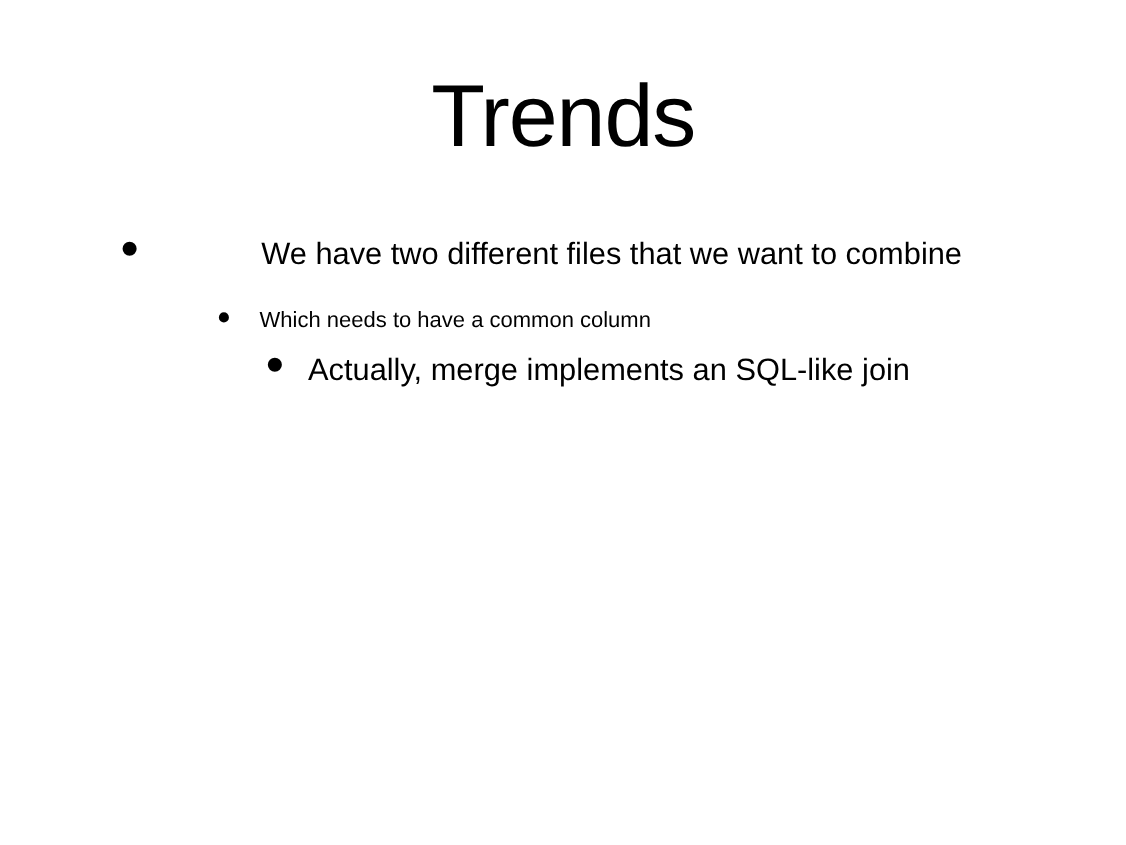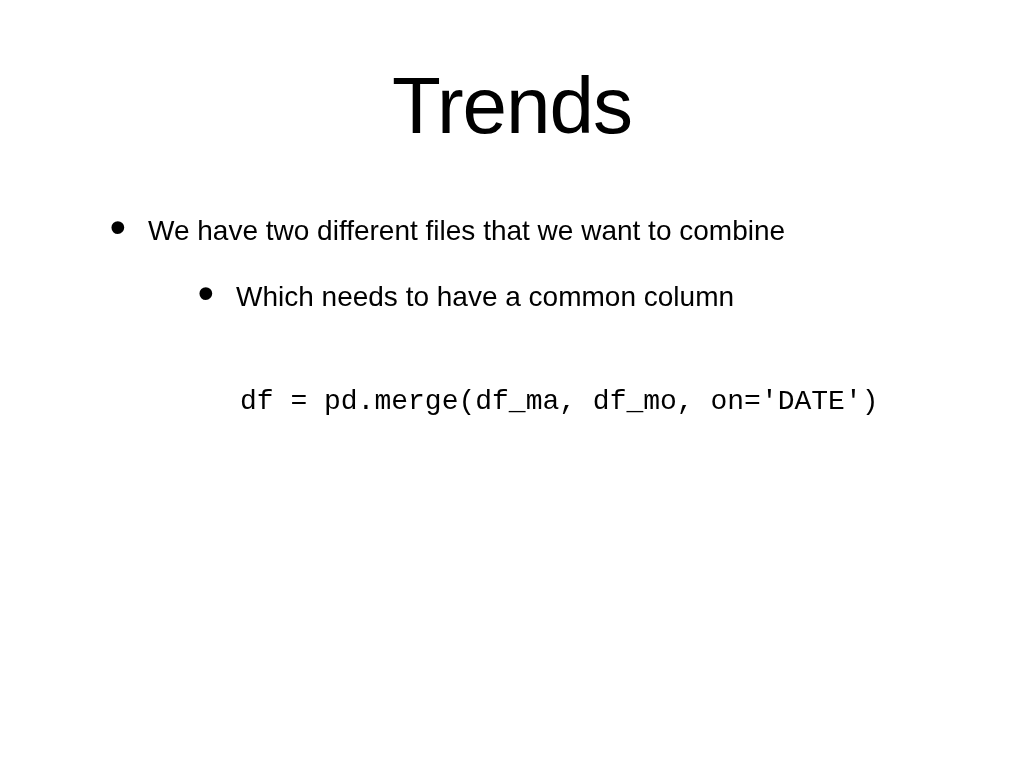--- a/index.html
+++ b/index.html
@@ -35,37 +35,37 @@
   }
   .bullet::before {
     content: "•";
     position: absolute;
     left: 6px;
     top: -0.35em;
     font-size: 1.6em;
     font-weight: bold;
   }
   .lvl1 { font-size: 28px; margin-left: 0px;  margin-bottom: 34px; }
-  .lvl2 { font-size: 28px; margin-left: 44px; margin-bottom: 28px; }
+  .lvl2 { font-size: 28px; margin-left: 44px; margin-bottom: 28px; text-align: center; }
   .lvl3 { font-size: 28px; margin-left: 88px; margin-bottom: 24px; }
-  .lvl4 { font-size: 28px; margin-left: 132px; margin-bottom: 12px; }
+  .lvl4 { font-size: 20px; margin-left: 132px; margin-bottom: 12px; }
   .lvl5 { font-size: 28px; margin-left: 176px; margin-bottom: 24px; }
   .code-line {
     font-family: "Courier New", Courier, monospace;
     font-size: 28px;
     margin-left: 180px;
     margin-top: 70px;
     white-space: pre;
   }
 </style>
 </head>
 <body>
 
 <div class="slide">
   <h1 class="title">Trends</h1>
 
   <ul>
     <li class="bullet lvl2">We have two different files that we want to combine</li>
     <li class="bullet lvl4">Which needs to have a common column</li>
+    <li class="bullet lvl5">Actually, merge implements an SQL-like join</li>
   </ul>
 
-  <div class="code-line">df = pd.merge(df_ma, df_mo, on='DATE')</div>
 </div>
 
 </body></html>

